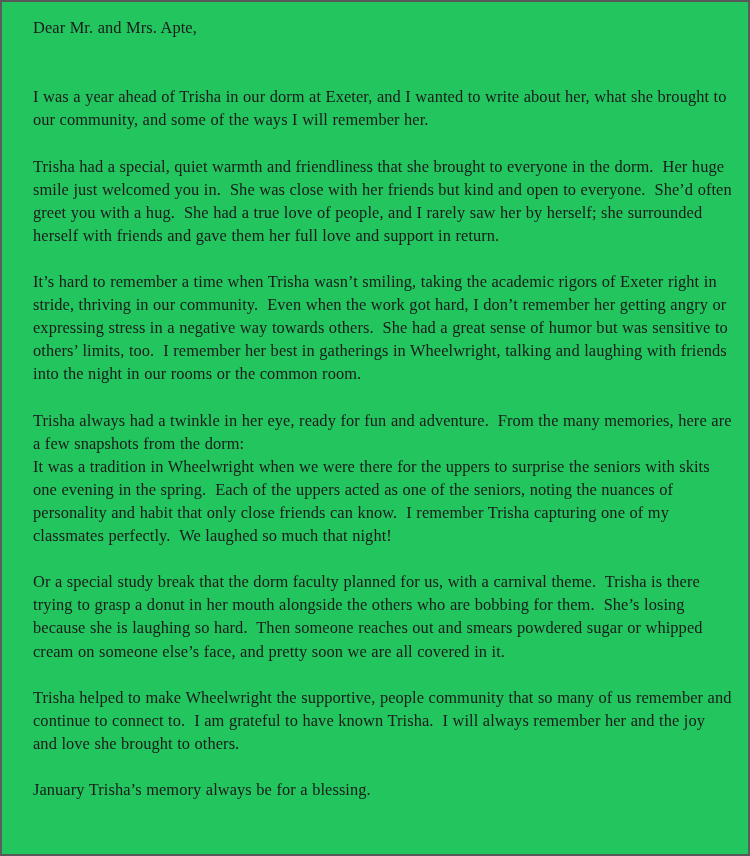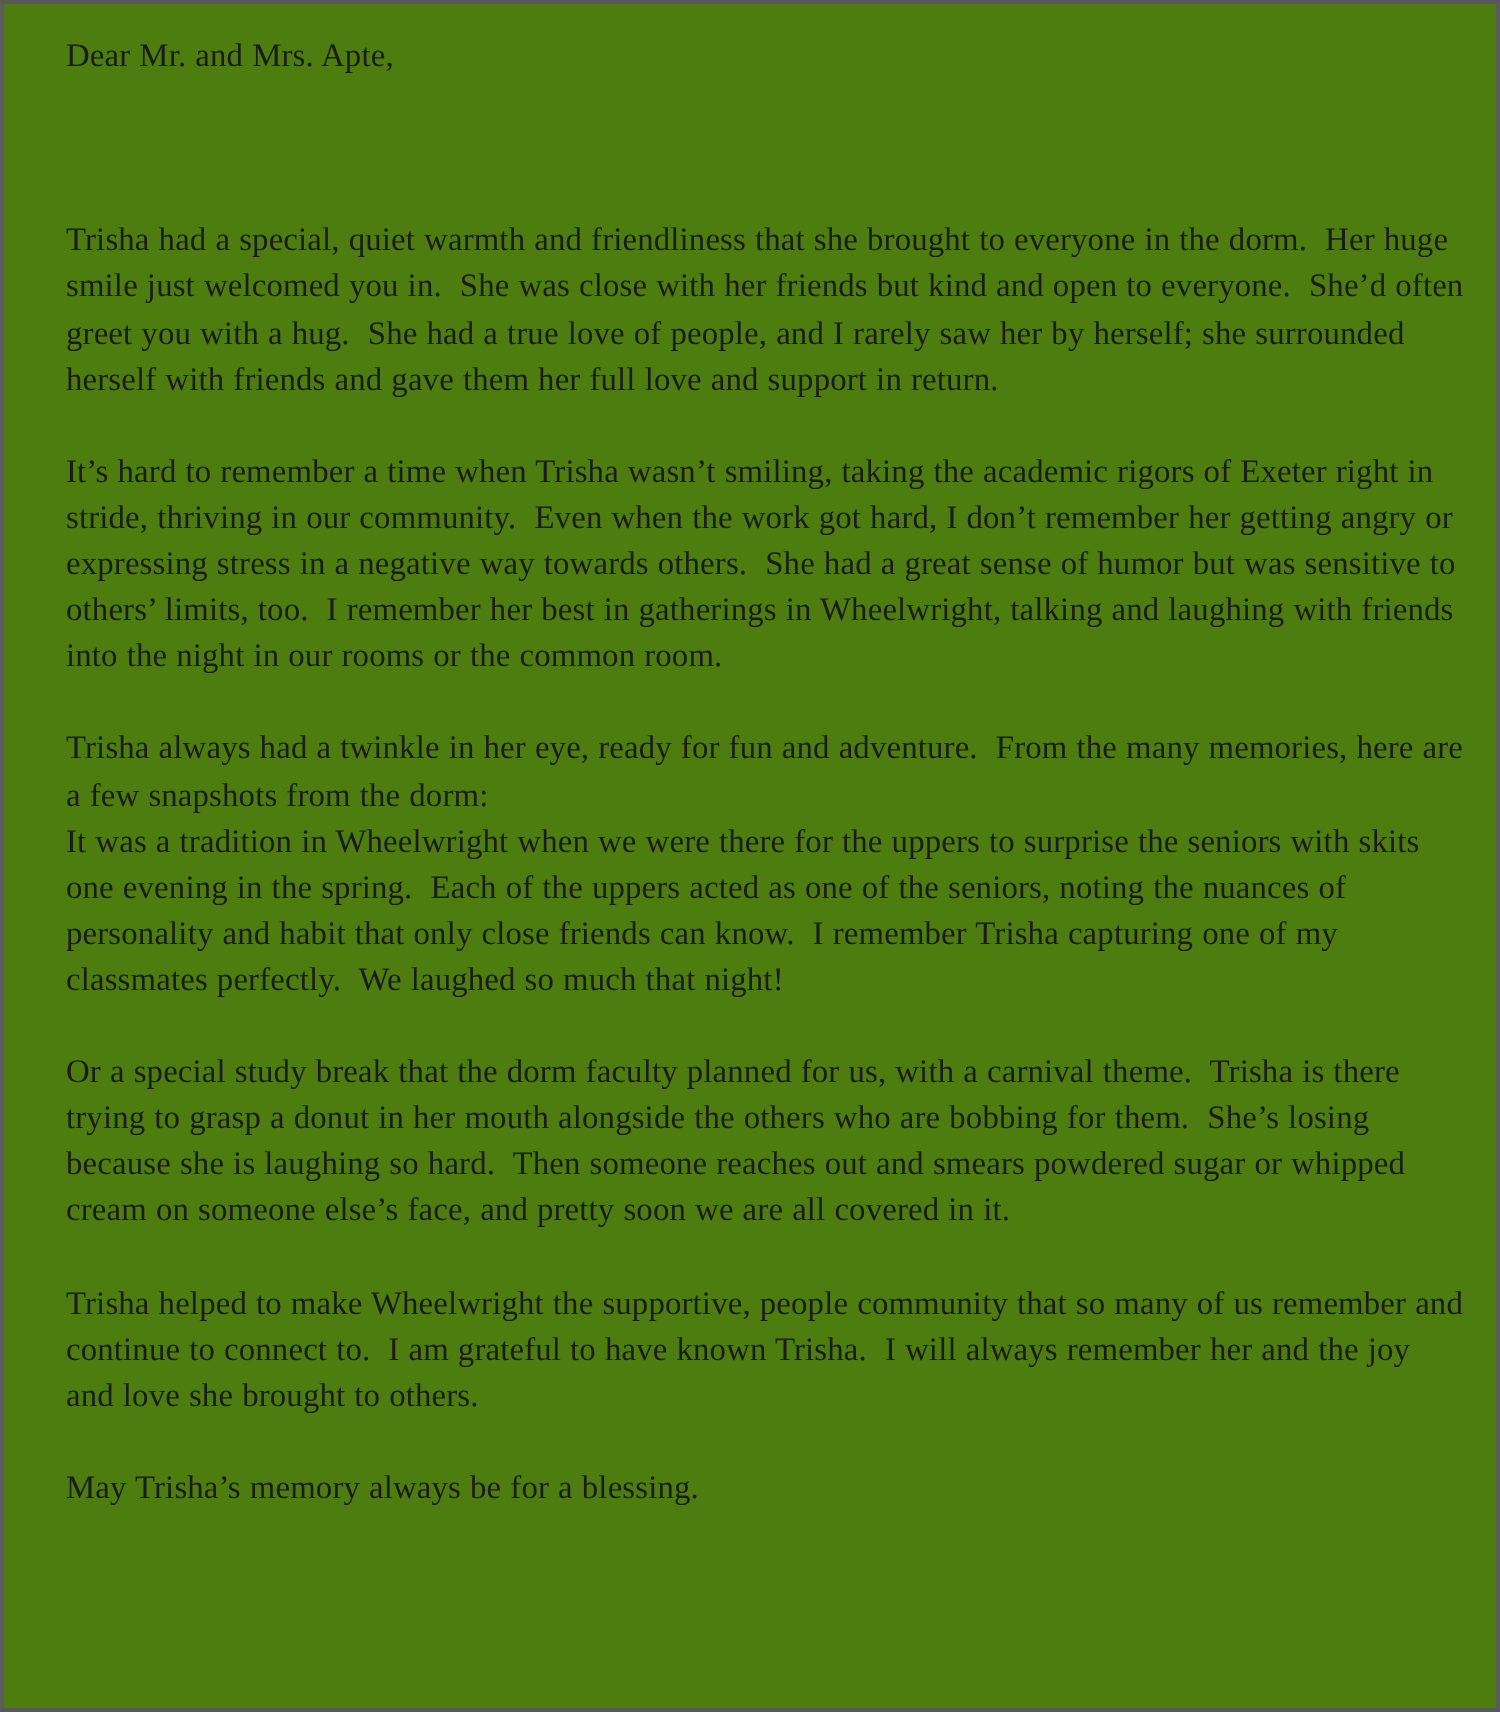--- a/index.html
+++ b/index.html
@@ -9,21 +9,21 @@
     background: #ffffff;
   }
   body {
     font-family: "Liberation Serif", "DejaVu Serif", serif;
   }
   .page {
     position: relative;
     width: 750px;
     height: 856px;
     box-sizing: border-box;
-    background: #4d7c0f;
+    background: #22c55e;
     border-top: 2px solid #58585a;
     border-bottom: 2px solid #58585a;
     border-left: 2px solid #5c5c5e;
     border-right: 2px solid #5c5c5e;
     overflow: hidden;
   }
   .letter {
     position: absolute;
     left: 31px;
     top: 14px;
@@ -45,35 +45,36 @@
 <body>
 
 <div class="page">
   <div class="letter">
 
     <div class="block">Dear Mr. and Mrs. Apte,</div>
     <div class="gap-1"></div>
 
     <div class="gap-1"></div>
 
+    <div class="block">I was a year ahead of Trisha in our dorm at Exeter, and I wanted to write about her, what she brought to our community, and some of the ways I will remember her.</div>
     <div class="gap-1"></div>
 
     <div class="block">Trisha had a special, quiet warmth and friendliness that she brought to everyone in the dorm.  Her huge smile just welcomed you in.  She was close with her friends but kind and open to everyone.  She’d often greet you with a hug.  She had a true love of people, and I rarely saw her by herself; she surrounded herself with friends and gave them her full love and support in return.</div>
     <div class="gap-1"></div>
 
     <div class="block">It’s hard to remember a time when Trisha wasn’t smiling, taking the academic rigors of Exeter right in stride, thriving in our community.  Even when the work got hard, I don’t remember her getting angry or expressing stress in a negative way towards others.  She had a great sense of humor but was sensitive to others’ limits, too.  I remember her best in gatherings in Wheelwright, talking and laughing with friends into the night in our rooms or the common room.</div>
     <div class="gap-1"></div>
 
     <div class="block">Trisha always had a twinkle in her eye, ready for fun and adventure.  From the many memories, here are a few snapshots from the dorm:
 It was a tradition in Wheelwright when we were there for the uppers to surprise the seniors with skits one evening in the spring.  Each of the uppers acted as one of the seniors, noting the nuances of personality and habit that only close friends can know.  I remember Trisha capturing one of my classmates perfectly.  We laughed so much that night!</div>
     <div class="gap-1"></div>
 
     <div class="block">Or a special study break that the dorm faculty planned for us, with a carnival theme.  Trisha is there trying to grasp a donut in her mouth alongside the others who are bobbing for them.  She’s losing because she is laughing so hard.  Then someone reaches out and smears powdered sugar or whipped cream on someone else’s face, and pretty soon we are all covered in it.</div>
     <div class="gap-1"></div>
 
     <div class="block">Trisha helped to make Wheelwright the supportive, people community that so many of us remember and continue to connect to.  I am grateful to have known Trisha.  I will always remember her and the joy and love she brought to others.</div>
     <div class="gap-1"></div>
 
-    <div class="block">May Trisha’s memory always be for a blessing.</div>
+    <div class="block">January Trisha’s memory always be for a blessing.</div>
     <div class="gap-1"></div>
 
   </div>
 </div>
 
 </body></html>

